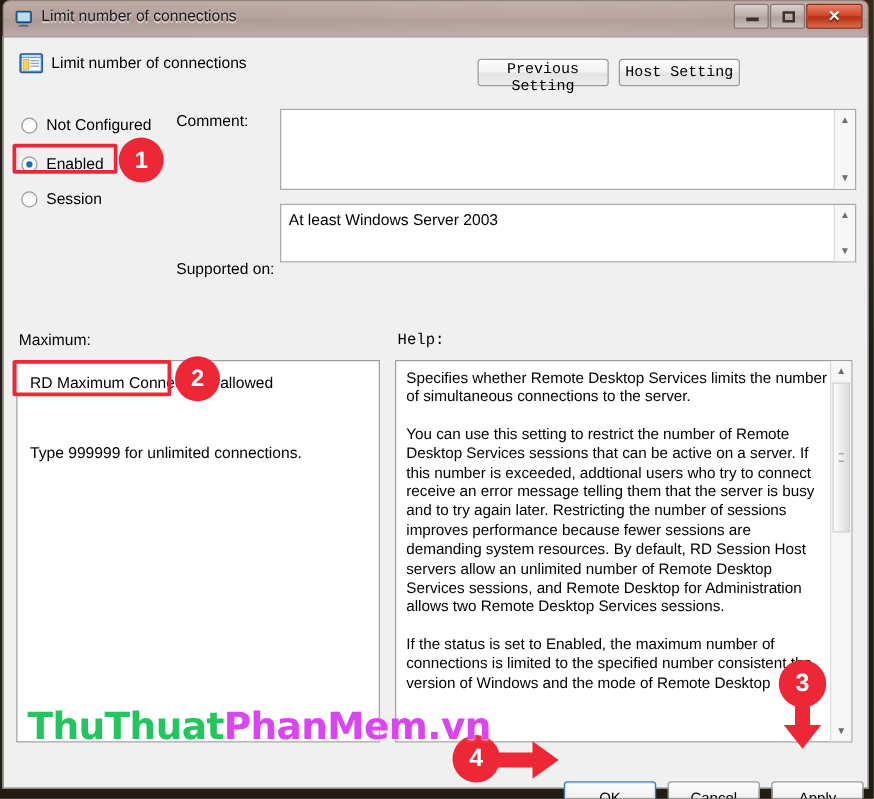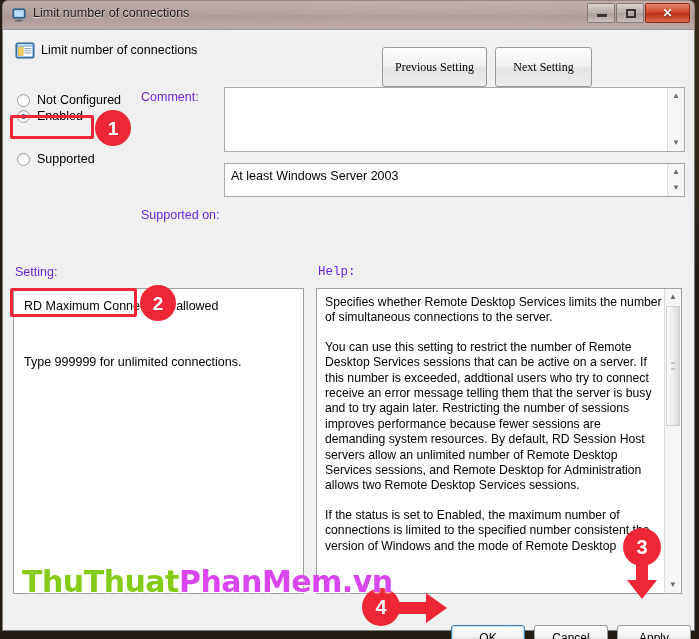--- a/index.html
+++ b/index.html
@@ -140,38 +140,38 @@
   .policy-name {
     position: absolute;
     left: 38px; top: 13px;
     font-size: 12.5px;
     color: #000;
   }
 
   .hdr-btn {
     position: absolute;
     top: 17px;
-    height: 40px;
+    height: 22px;
     background: linear-gradient(180deg, #fdfdfd 0%, #f2f2f2 48%, #e4e4e4 52%, #edecec 100%);
     border: 1px solid #9a9a9a;
     border-radius: 3px;
-    font-family: Liberation Serif, serif;
+    font-family: Liberation Mono, monospace;
     font-size: 12px;
     color: #000;
     cursor: default;
     padding: 0;
   }
   #btn-prev { left: 379px; width: 105px; }
   #btn-next { left: 492px; width: 97px; }
 
   
   .lbl {
     position: absolute;
     font-size: 12.5px;
-    color: #6d28d9;
+    color: #000000;
   }
 
   
   .radio-row {
     position: absolute;
     left: 14px;
     display: flex;
     align-items: flex-end;
     gap: 7px;
     font-size: 12.5px;
@@ -366,21 +366,21 @@
     position: absolute;
     left: 22px;
     top: 564px;
     font-family: "DejaVu Sans", sans-serif;
     font-weight: bold;
     font-size: 30px;
     letter-spacing: -0.5px;
     white-space: nowrap;
     text-shadow: 0 1px 2px rgba(255,255,255,0.9);
   }
-  .wm-red { color: #84cc16; }
+  .wm-red { color: #22c55e; }
   .wm-blue { color: #d946ef; }
 </style>
 </head>
 <body>
 
 <div id="root">
 
   <div class="desktop-bg"></div>
 
   <div class="window">
@@ -414,54 +414,54 @@
         <rect x="2.5" y="4.5" width="15" height="10" fill="#ffffff"></rect>
         <rect x="3.5" y="5.6" width="4.6" height="7.8" fill="#f5d25a" stroke="#c9a32c" stroke-width="0.6"></rect>
         <rect x="9.3" y="6" width="7" height="1.1" fill="#8fa7bb"></rect>
         <rect x="9.3" y="8.2" width="7" height="1.1" fill="#8fa7bb"></rect>
         <rect x="9.3" y="10.4" width="7" height="1.1" fill="#8fa7bb"></rect>
         <rect x="2.5" y="2" width="15" height="1.8" fill="#c5ddf0"></rect>
       </svg>
       <div class="policy-name">Limit number of connections</div>
 
       <button class="hdr-btn" id="btn-prev">Previous Setting</button>
-      <button class="hdr-btn" id="btn-next">Next Setting</button>
+      <button class="hdr-btn" id="btn-next">Host Setting</button>
 
       <div class="radio-row" style="top:63px">
         <span class="radio"></span>
         <span>Not Configured</span>
       </div>
-      <div class="radio-row" style="top:79px">
+      <div class="radio-row" style="top:94px">
         <span class="radio checked"></span>
         <span>Enabled</span>
       </div>
       <div class="radio-row" style="top:122px">
         <span class="radio"></span>
-        <span>Supported</span>
+        <span>Session</span>
       </div>
 
       <div class="lbl" style="left:138px; top:60px;">Comment:</div>
       <div class="tbox" style="left:221px; top:57px; width:461px; height:65px;">
         <div class="inner"></div>
         <div class="vscroll">
           <div class="arrow up">▲</div>
           <div class="arrow down">▼</div>
         </div>
       </div>
 
       <div class="lbl" style="left:138px; top:137px;margin-top:41px;">Supported on:</div>
-      <div class="tbox" style="left:221px; top:133px; width:461px; height:34px;">
+      <div class="tbox" style="left:221px; top:133px; width:461px; height:47px;">
         <div class="inner">At least Windows Server 2003</div>
         <div class="vscroll">
           <div class="arrow up">▲</div>
           <div class="arrow down">▼</div>
         </div>
       </div>
 
-      <div class="lbl" style="left:12px; top:235px;">Setting:</div>
+      <div class="lbl" style="left:12px; top:235px;">Maximum:</div>
       <div class="lbl" style="left:315px; top:235px;font-family:Liberation Mono, monospace;">Help:</div>
 
       <div class="panel" id="options-panel">
         <div class="opt-label">RD Maximum Connections allowed</div>
 
 
         <div class="opt-hint">Type 999999 for unlimited connections.</div>
       </div>
 
       <div class="panel" id="help-panel">

